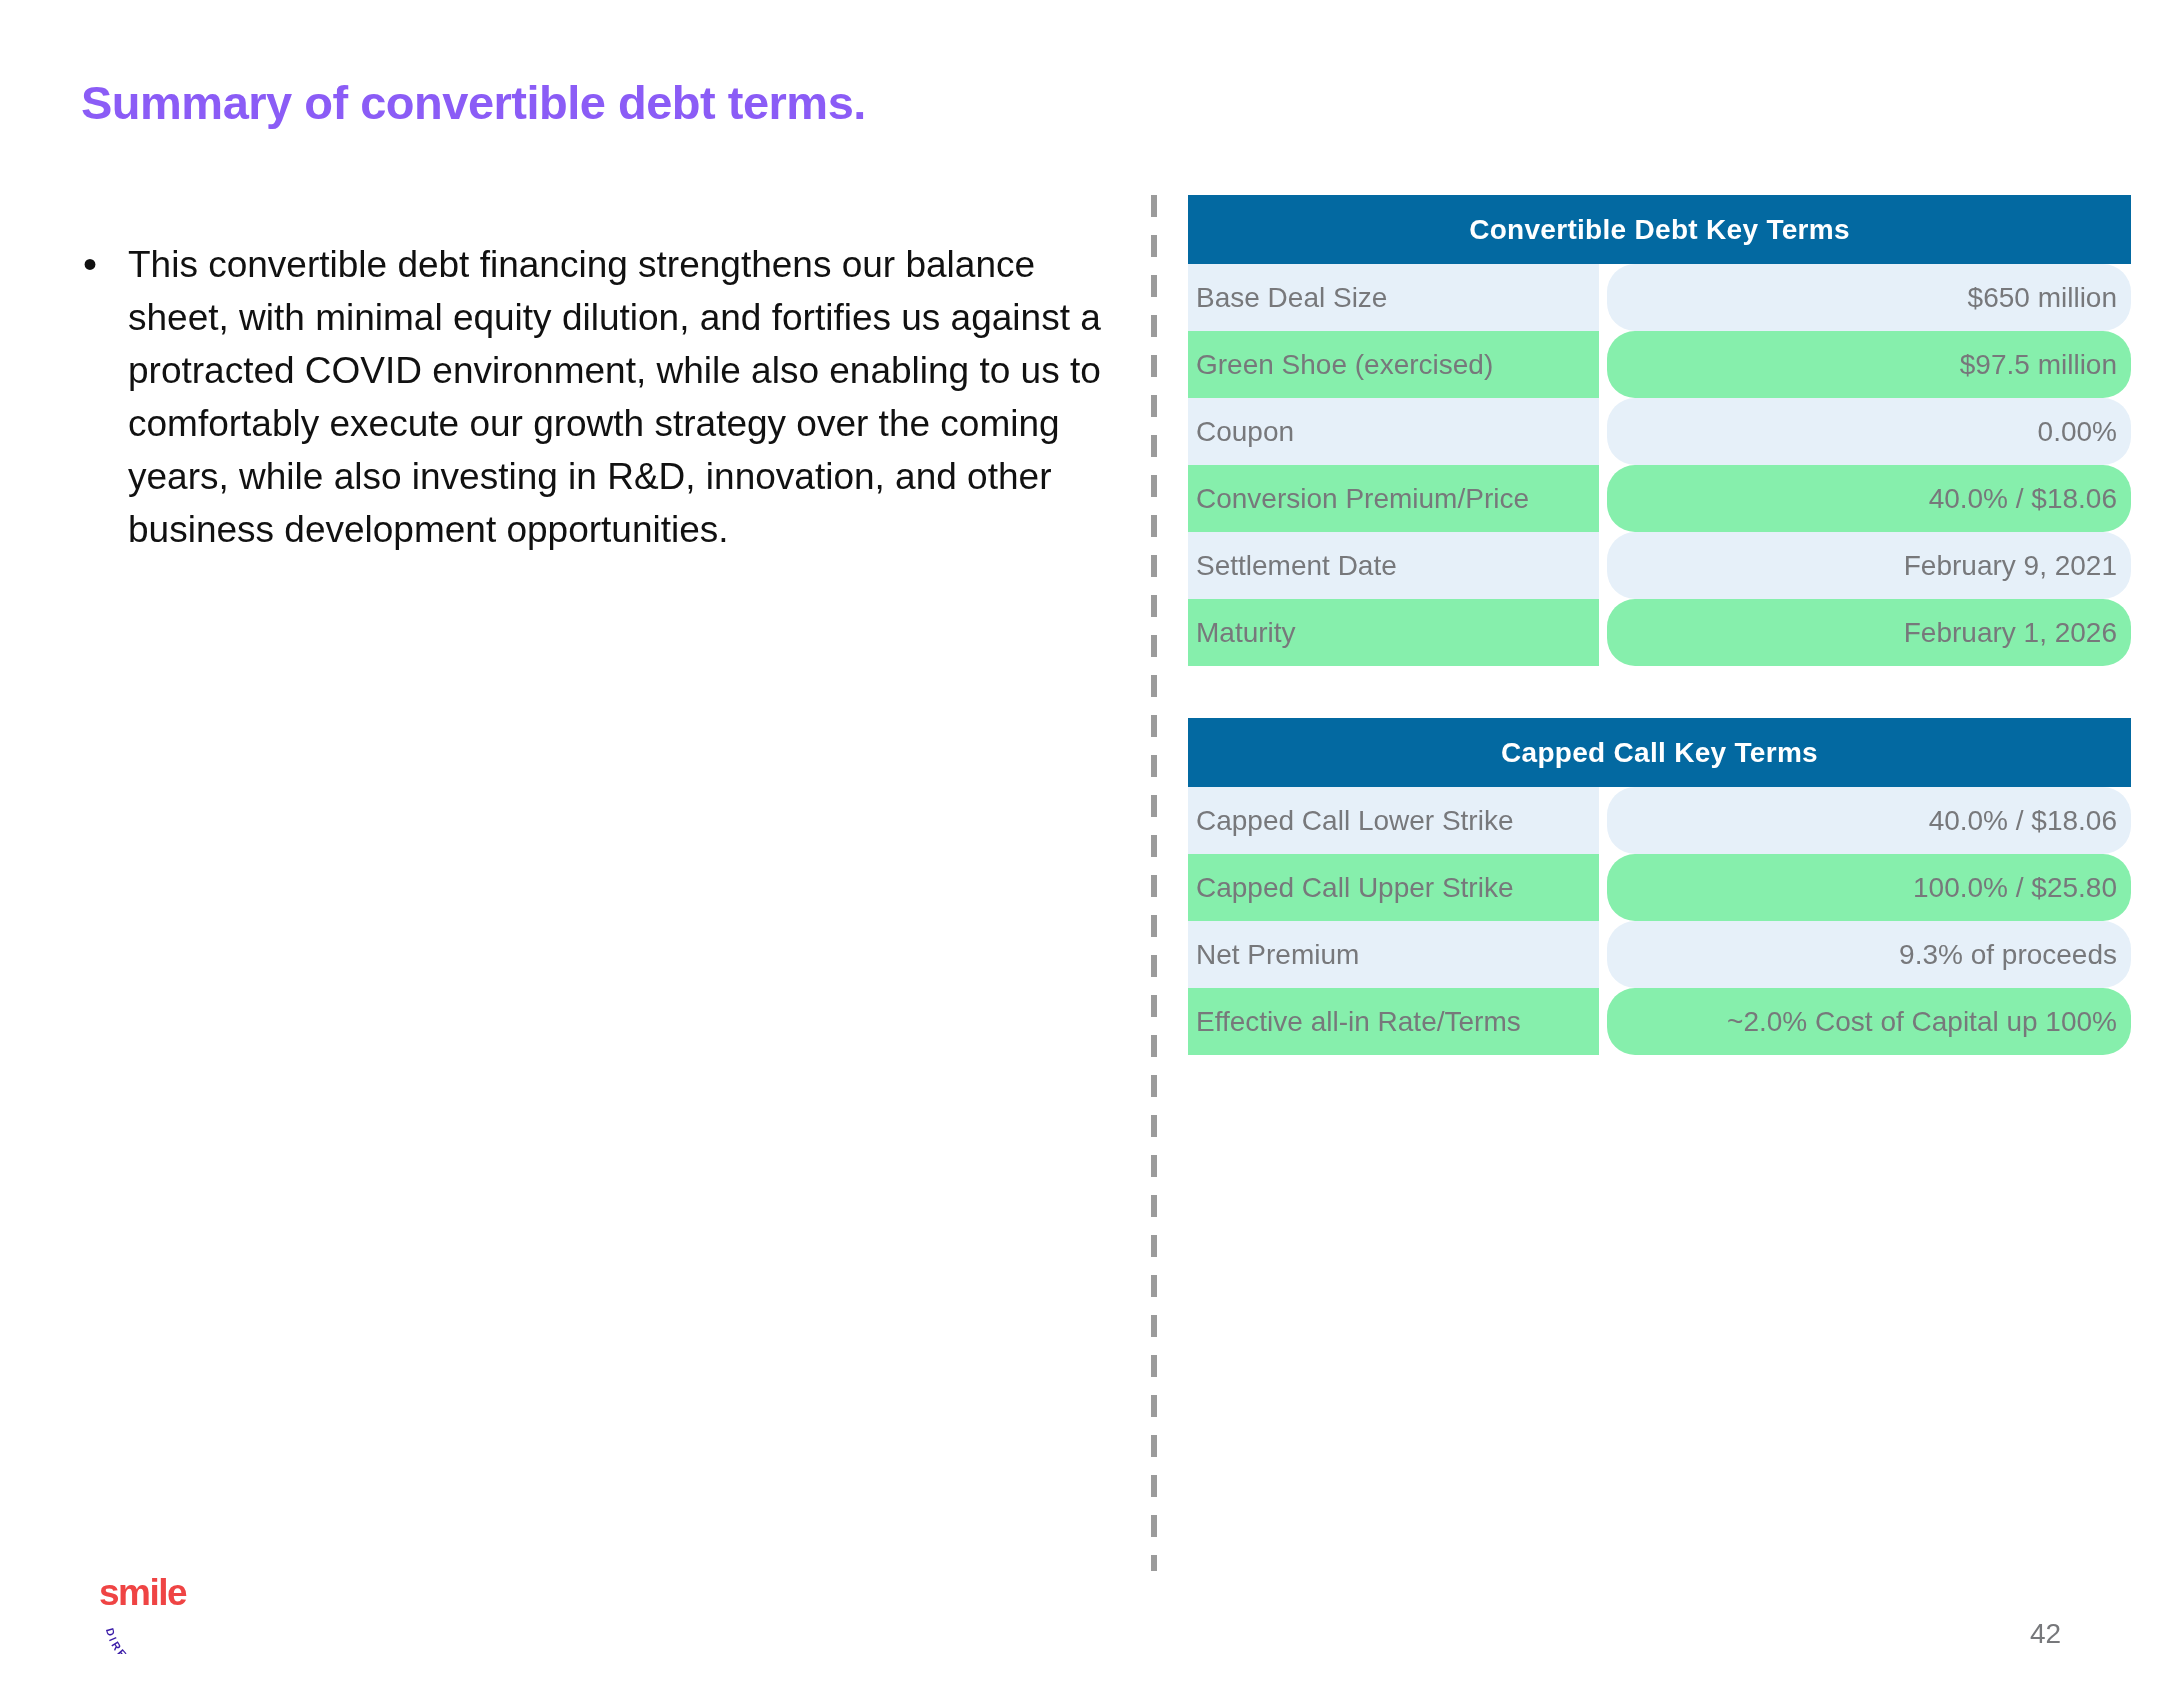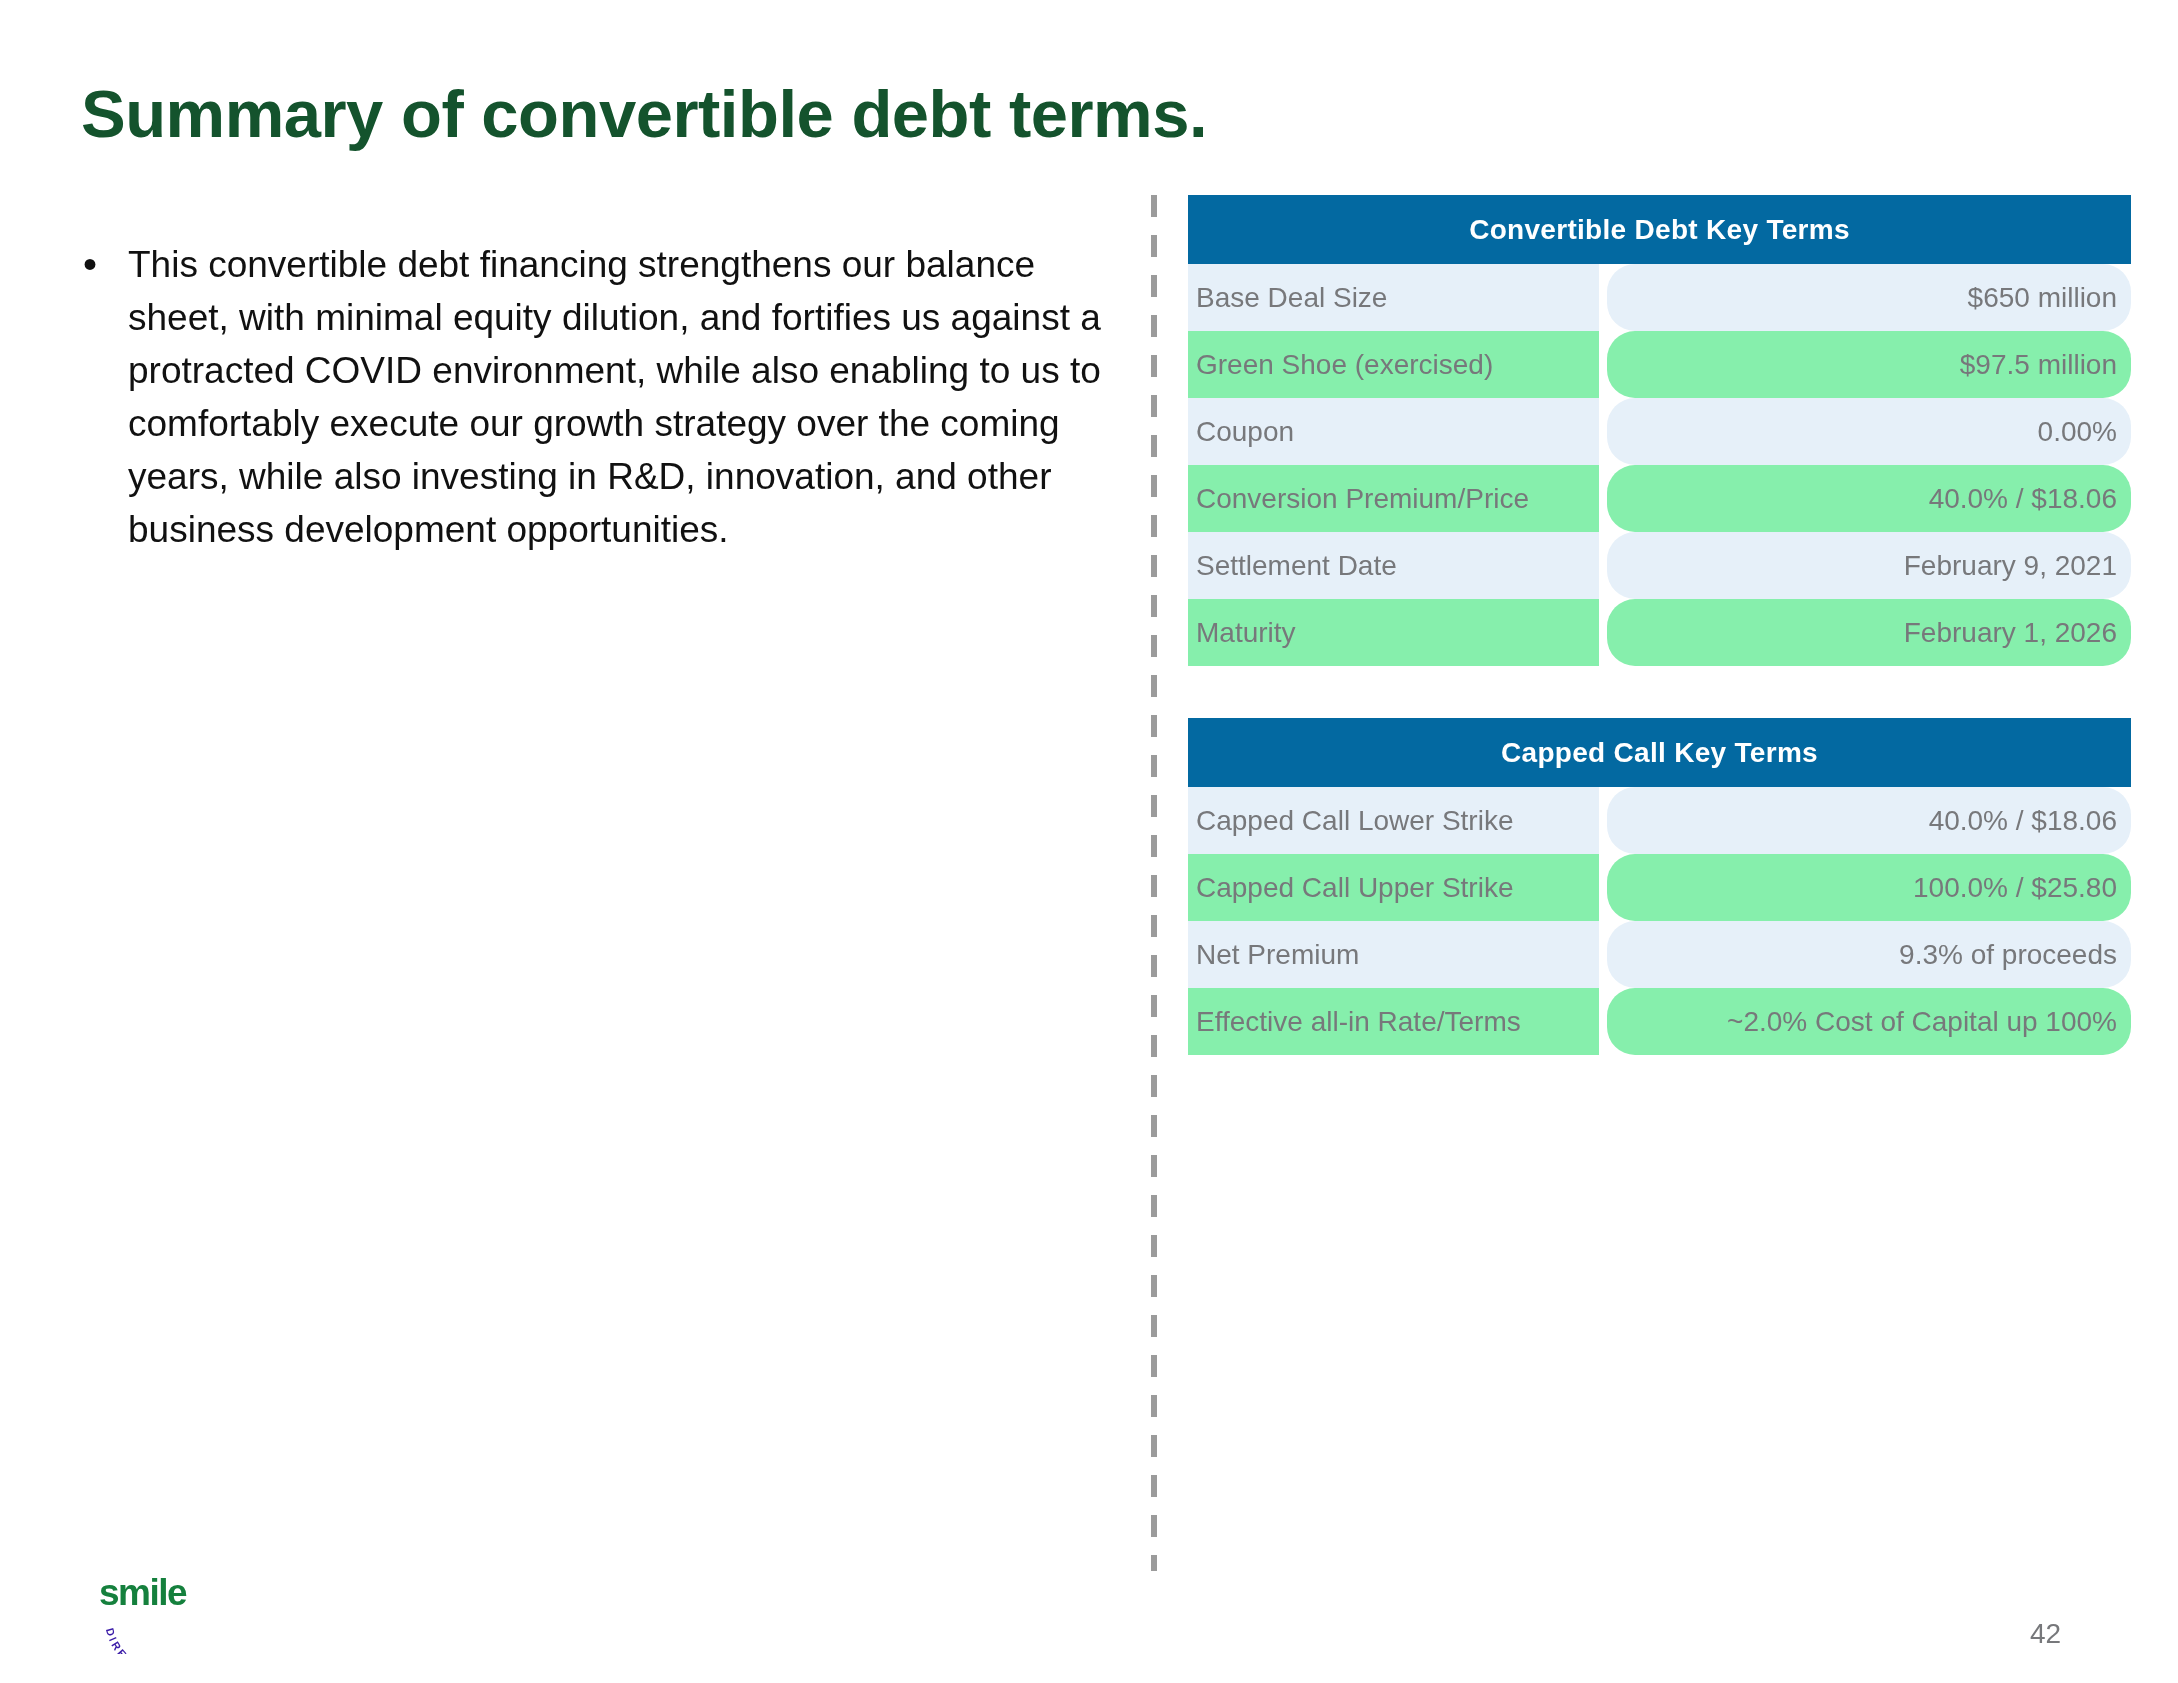--- a/index.html
+++ b/index.html
@@ -15,24 +15,24 @@
     height: 1683px;
     background: #ffffff;
     overflow: hidden;
   }
 
   
   .slide-title {
     position: absolute;
     left: 81px;
     top: 75px;
-    font-size: 67px;
+    font-size: 47px;
     font-weight: bold;
     letter-spacing: -0.5px;
-    color: #14532d;
+    color: #8b5cf6;
     white-space: nowrap;
   }
 
   
   .body-col {
     position: absolute;
     left: 71px;
     top: 238px;
     width: 1030px;
   }
@@ -130,21 +130,21 @@
   .logo {
     position: absolute;
     left: 99px;
     top: 1574px;
     width: 139px;
     height: 89px;
   }
   .logo-word {
     font-size: 37px;
     font-weight: bold;
-    color: #15803d;
+    color: #ef4444;
     letter-spacing: -1.5px;
     line-height: 38px;
   }
   .logo-arc { width: 131px; height: 44px; display: block; margin-top: -2px; }
 
   
   .page-num {
     position: absolute;
     left: 2030px;
     top: 1618px;

